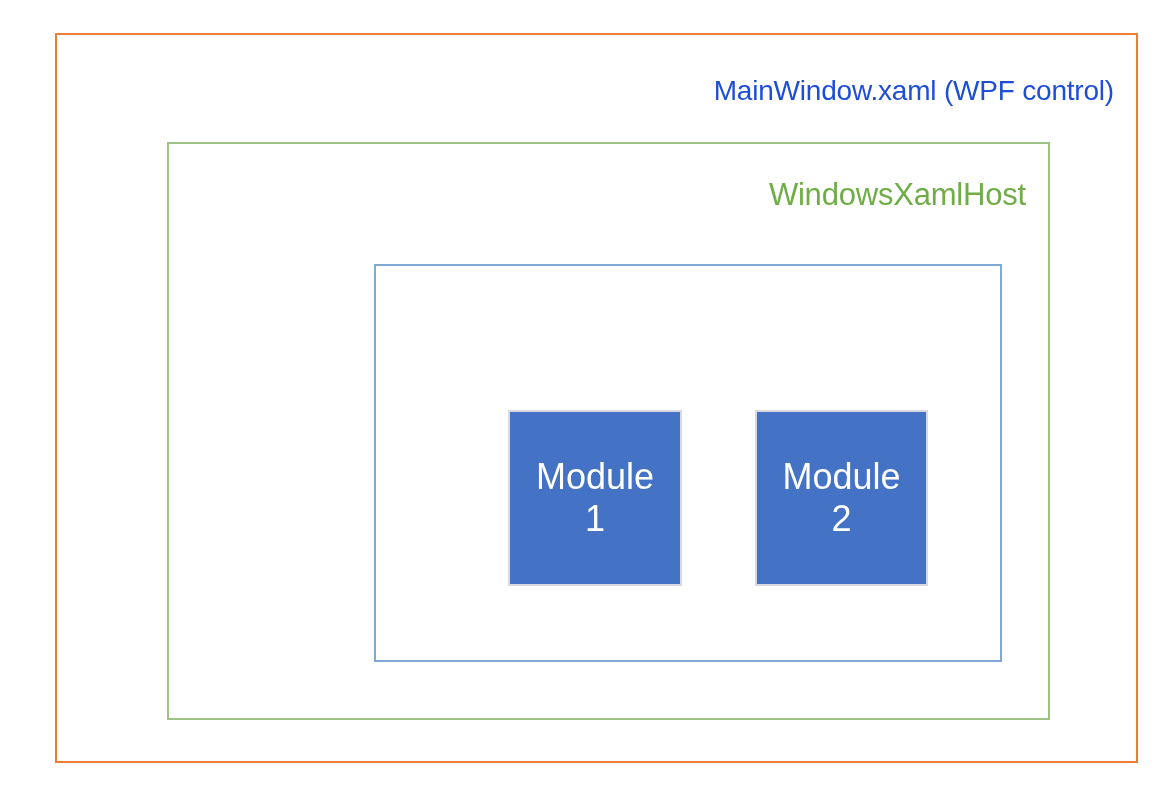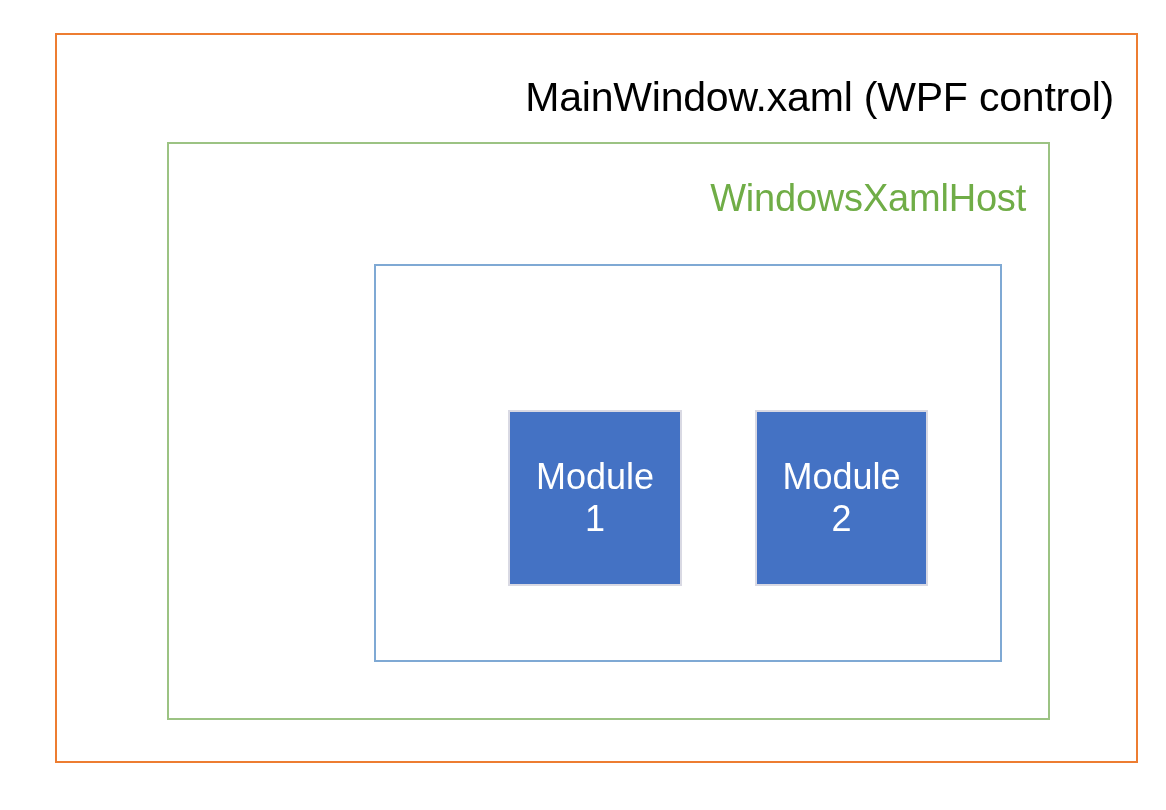--- a/index.html
+++ b/index.html
@@ -58,29 +58,29 @@
     position: absolute;
     white-space: nowrap;
     font-weight: 400;
     line-height: 1;
     letter-spacing: -0.2px;
   }
 
   .caption-outer {
     right: 22px;
     top: 42px;
-    font-size: 41px;
-    color: #000000;
+    font-size: 28px;
+    color: #1d4ed8;
     text-align: right;
   }
 
   .caption-middle {
     right: 22px;
     top: 35px;
-    font-size: 38px;
+    font-size: 31px;
     color: #70AD47;
   }
 
   .caption-inner {
     right: 22px;
     top: 38px;
     font-size: 37px;
     color: #4472C4;
   }
 

